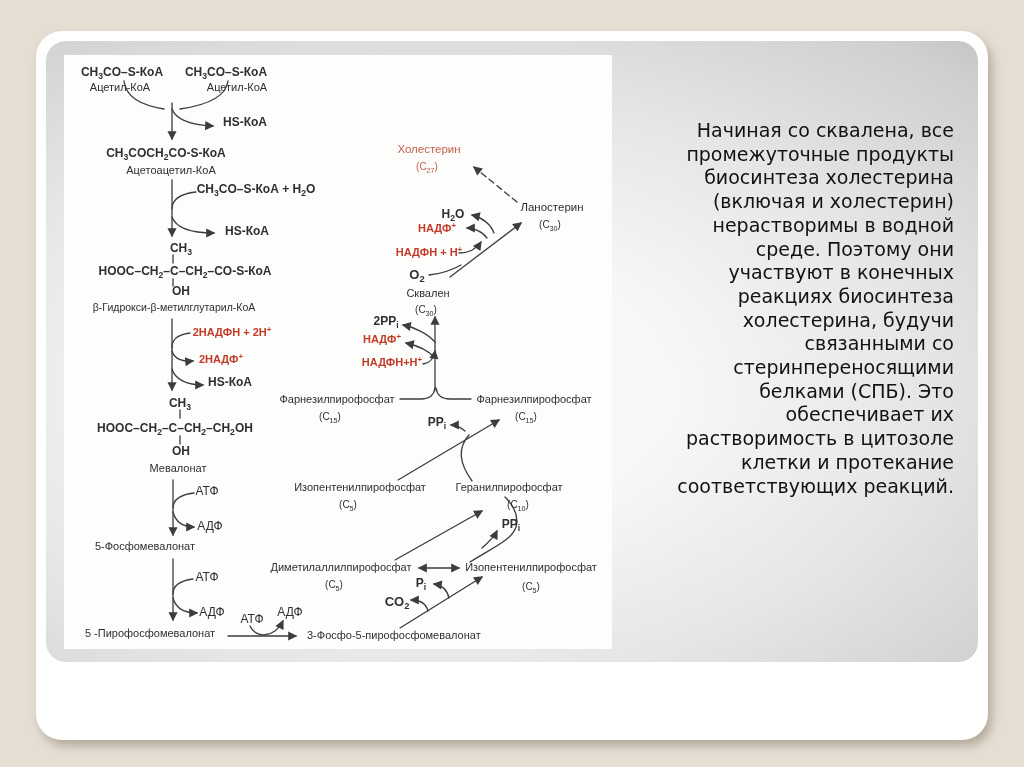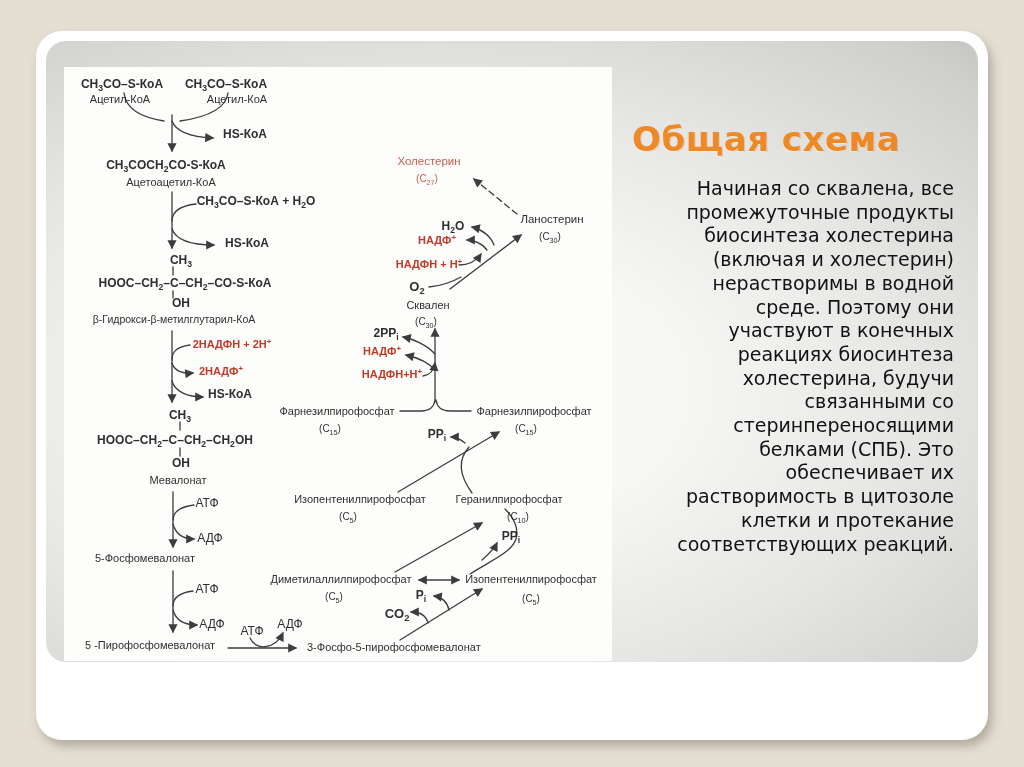--- a/index.html
+++ b/index.html
@@ -14,21 +14,20 @@
     box-shadow:4px 6px 10px rgba(140,130,112,0.55);
   }
   .content-gradient{
     position:absolute;left:10px;top:10px;width:932px;height:621px;
     border-radius:20px;
     background:radial-gradient(115% 105% at 42% 56%, #f7f7f6 22%, #e6e6e5 45%, #cfcfce 68%, #8f8f8e 104%);
   }
   .diagram-panel{
     position:absolute;left:18px;top:14px;width:548px;height:594px;
     background:#fdfdfc;
-    margin-top:12px;
   }
   .diagram-panel svg{display:block;width:548px;height:594px;}
   .text-col{
     position:absolute;left:586px;top:78px;width:322px;
   }
   .slide-title{
     margin:0 0 18px 0;
     font-size:34px;font-weight:bold;letter-spacing:0.5px;
     color:#ee8927;
     text-shadow:0 1px 1px rgba(255,255,255,0.75), 1px 1px 0 rgba(160,90,10,0.25);
@@ -173,21 +172,20 @@
             <text x="334" y="589" font-size="10" fill="#2f2f2f" text-anchor="middle"><tspan>(C</tspan><tspan font-size="72%" dy="2.6">5</tspan><tspan dy="-2.6">)</tspan></text>
             <text x="531" y="572" font-size="11" fill="#2f2f2f" text-anchor="middle"><tspan>Изопентенилпирофосфат</tspan></text>
             <text x="531" y="591" font-size="10" fill="#2f2f2f" text-anchor="middle"><tspan>(C</tspan><tspan font-size="72%" dy="2.6">5</tspan><tspan dy="-2.6">)</tspan></text>
             <text x="421" y="588" font-size="12" fill="#2f2f2f" text-anchor="middle" font-weight="bold"><tspan>P</tspan><tspan font-size="72%" dy="2.6">i</tspan></text>
             <text x="397" y="607" font-size="13" fill="#2f2f2f" text-anchor="middle" font-weight="bold"><tspan>CO</tspan><tspan font-size="72%" dy="2.6">2</tspan></text>
           </g>
       </svg>
     </div>
 
     <div class="text-col">
-      <h1 class="slide-title">Общая схема</h1>
       <p class="slide-body">Начиная со сквалена, все
 промежуточные продукты
 биосинтеза холестерина
 (включая и холестерин)
 нерастворимы в водной
 среде. Поэтому они
 участвуют в конечных
 реакциях биосинтеза
 холестерина, будучи
 связанными со

